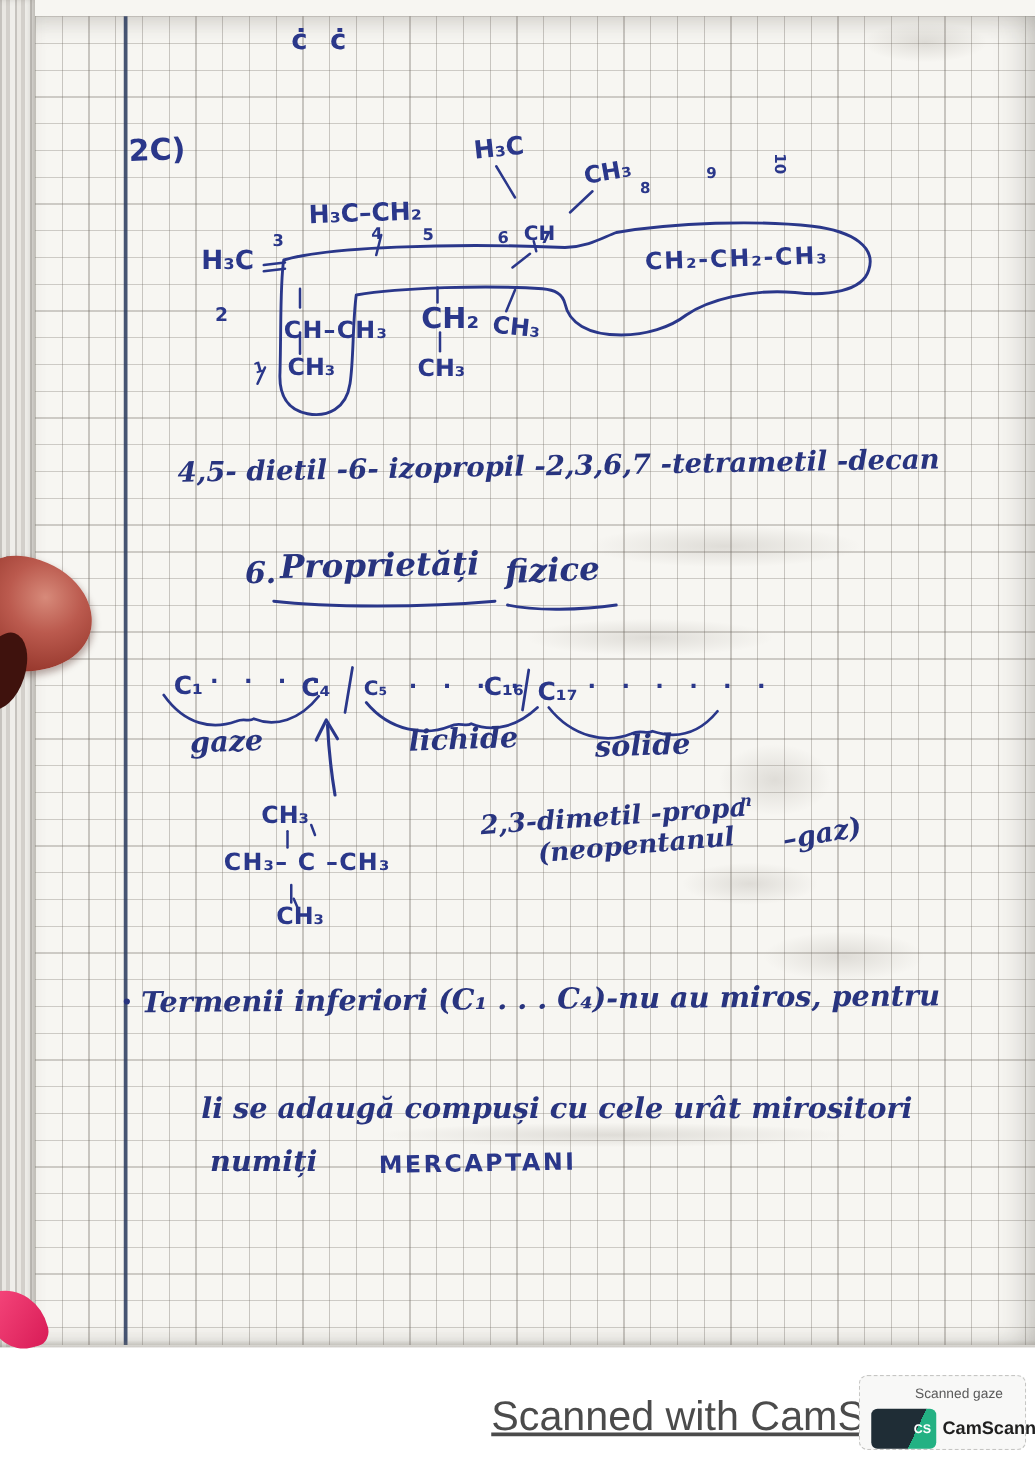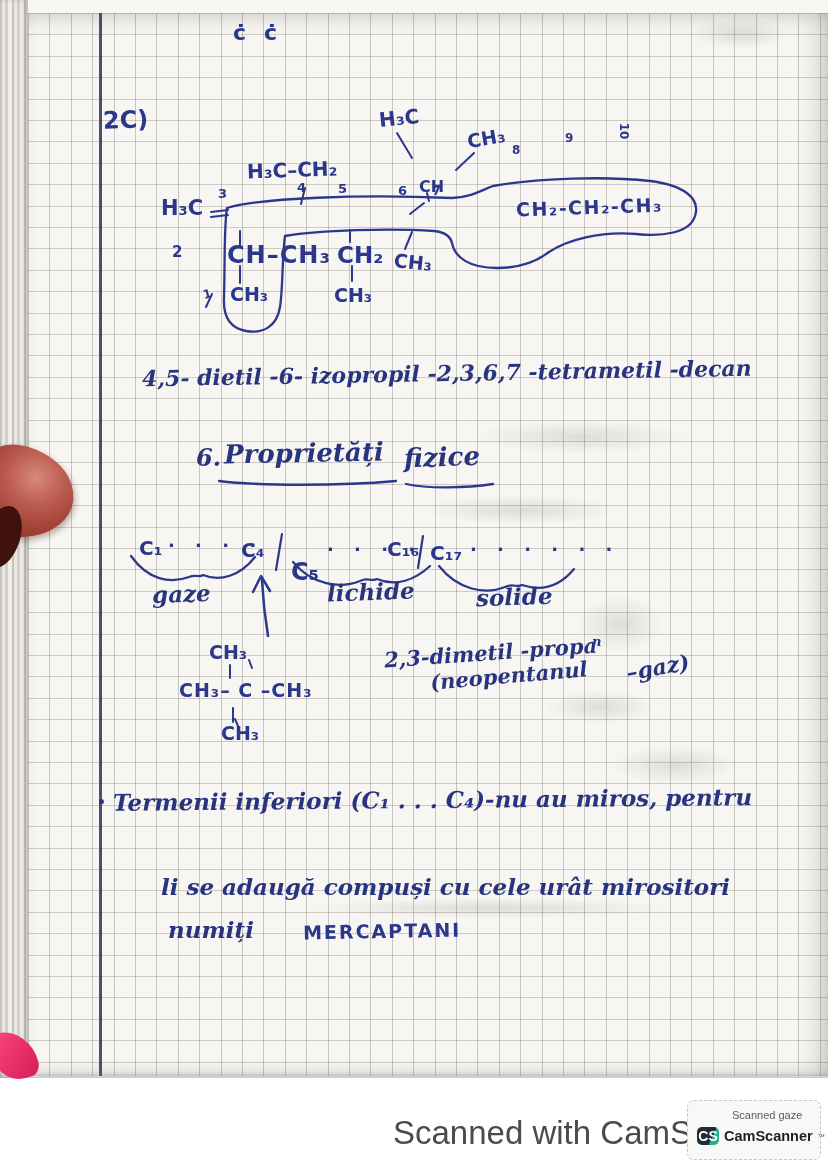--- a/index.html
+++ b/index.html
@@ -34,28 +34,28 @@
         background:radial-gradient(at 62% 32%, #d78a7a 0%, #bb5a4e 32%, #98392e 68%, #77271d 100%);
         box-shadow:2px 3px 6px rgba(60,20,15,.35);}
   .finger-dark{position:absolute;left:-12px;top:445px;width:28px;height:108px;border-radius:45%;
         background:#5e1e16;transform:rotate(6deg);}
   .finger-shadow{position:absolute;left:-16px;top:505px;width:36px;height:64px;border-radius:50%;
         background:#3f120d;transform:rotate(18deg);}
   .pink-corner{position:absolute;left:-8px;top:1030px;width:44px;height:50px;
         background:linear-gradient(135deg,#f84a7e,#d81b56);border-radius:12% 75% 25% 60%;transform:rotate(-14deg);}
   
   .wm-text{position:absolute;left:393px;top:1114px;font-size:33px;color:#4b4b4b;
-        font-family:"Liberation Sans",sans-serif;}
+        font-family:"Liberation Sans",sans-serif;text-decoration:underline;}
   .badge{position:absolute;left:687px;top:1100px;width:132px;height:58px;background:#f8f8f7;
         border:1px dashed #c6c6c4;border-radius:7px;font-family:"Liberation Sans",sans-serif;}
   .badge-small{position:absolute;left:44px;top:8px;font-size:11px;color:#5a5a5a;}
   .badge-row{position:absolute;left:9px;top:26px;display:flex;align-items:center;gap:5px;}
-  .cs-logo{width:22px;height:18px;border-radius:5px;color:#fff;font-size:14px;font-weight:bold;
+  .cs-logo{width:22px;height:32px;border-radius:5px;color:#fff;font-size:10px;font-weight:bold;
         display:flex;align-items:center;justify-content:center;
-        background:linear-gradient(115deg,#1f2d36 66%,#23b183 66%);}
+        background:linear-gradient(115deg,#1f2d36 66%,#23b183 66%);padding-left:30px;}
   .badge-brand{font-size:14.5px;font-weight:bold;color:#1f1f1f;}
   .badge-tm{font-size:7px;color:#555;vertical-align:top;}
 </style>
 </head>
 <body>
 
 <div class="scan">
   <div class="paper"></div>
   <div class="grid"></div>
   <div class="edge-strip"></div>
@@ -130,37 +130,37 @@
   <span class="s chem" style="left:419px;top:177px;font-size:16px;">CH</span>
   <span class="s chem" style="left:516px;top:196px;font-size:19px;letter-spacing:1.5px;transform:rotate(-2deg);">CH₂-CH₂-CH₃</span>
   <span class="s chem" style="left:247px;top:158px;font-size:20px;transform:rotate(-2deg);">H₃C–CH₂</span>
   <span class="s chem" style="left:161px;top:196px;font-size:21px;">H₃C</span>
   <span class="s num" style="left:218px;top:186px;font-size:13px;">3</span>
   <span class="s num" style="left:297px;top:180px;font-size:13px;">4</span>
   <span class="s num" style="left:338px;top:181px;font-size:13px;">5</span>
   <span class="s num" style="left:398px;top:183px;font-size:13px;">6</span>
   <span class="s num" style="left:432px;top:183px;font-size:13px;">7</span>
   <span class="s num" style="left:172px;top:243px;font-size:15px;">2</span>
-  <span class="s chem" style="left:227px;top:241px;font-size:24px;letter-spacing:1px;">CH–CH₃</span>
+  <span class="s chem" style="left:227px;top:253px;font-size:19px;letter-spacing:1px;">CH–CH₃</span>
   <span class="s chem" style="left:337px;top:242px;font-size:23px;">CH₂</span>
   <span class="s chem" style="left:394px;top:251px;font-size:19px;transform:rotate(6deg);">CH₃</span>
   <span class="s num" style="left:203px;top:287px;font-size:12px;transform:rotate(-15deg);">1</span>
   <span class="s chem" style="left:230px;top:283px;font-size:19px;">CH₃</span>
   <span class="s chem" style="left:334px;top:284px;font-size:19px;">CH₃</span>
 
   <span class="s hw" style="left:142px;top:360px;font-size:22px;transform:rotate(-1deg);">4,5- dietil -6- izopropil -2,3,6,7 -tetrametil -decan</span>
 
   <span class="s hw" style="left:196px;top:443px;font-size:24px;">6.</span>
   <span class="s hw" style="left:224px;top:438px;font-size:26px;transform:rotate(-1deg);">Proprietăți</span>
   <span class="s hw" style="left:404px;top:442px;font-size:26px;transform:rotate(-2deg);">fizice</span>
 
   <span class="s chem" style="left:139px;top:536px;font-size:20px;">C₁</span>
   <span class="s chem" style="left:168px;top:530px;font-size:18px;letter-spacing:7px;">. . . .</span>
   <span class="s chem" style="left:241px;top:538px;font-size:20px;">C₄</span>
-  <span class="s chem" style="left:291px;top:558px;font-size:24px;">C₅</span>
+  <span class="s chem" style="left:291px;top:541px;font-size:16px;">C₅</span>
   <span class="s chem" style="left:327px;top:534px;font-size:18px;letter-spacing:7px;">. . . .</span>
   <span class="s chem" style="left:387px;top:537px;font-size:20px;">C₁₆</span>
   <span class="s chem" style="left:430px;top:541px;font-size:20px;">C₁₇</span>
   <span class="s chem" style="left:470px;top:534px;font-size:18px;letter-spacing:7px;">. . . . . .</span>
   <span class="s hw" style="left:152px;top:580px;font-size:23px;transform:rotate(-2deg);">gaze</span>
   <span class="s hw" style="left:327px;top:578px;font-size:23px;transform:rotate(-2deg);">lichide</span>
   <span class="s hw" style="left:476px;top:583px;font-size:23px;transform:rotate(-2deg);">solide</span>
 
   <span class="s chem" style="left:209px;top:641px;font-size:19px;">CH₃</span>
   <span class="s chem" style="left:179px;top:679px;font-size:19px;letter-spacing:1px;">CH₃– C –CH₃</span>

